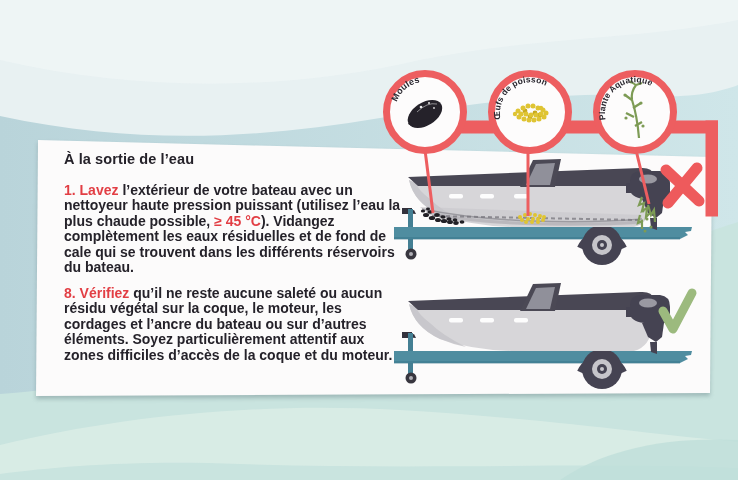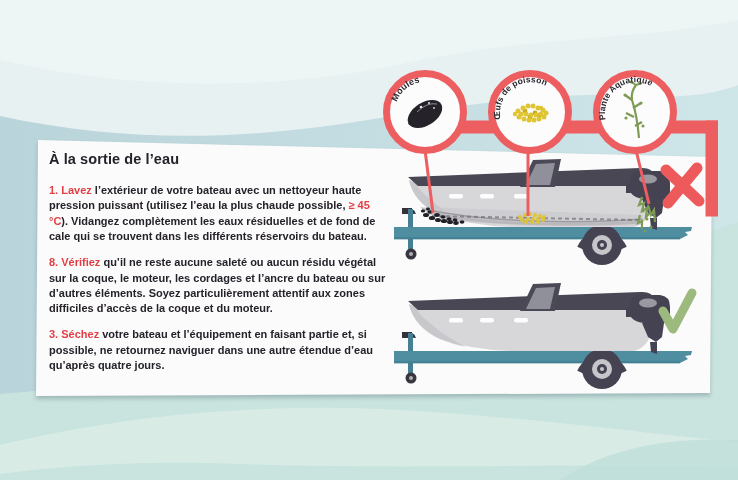--- a/index.html
+++ b/index.html
@@ -4,23 +4,23 @@
 <style>
   html,body{margin:0;padding:0;background:#dfe9ea;}
   .stage{position:relative;width:738px;height:480px;overflow:hidden;
          font-family:"Liberation Sans",sans-serif;background:#e8f1f2;}
   .stage svg{display:block;}
   .bg{position:absolute;left:0;top:0;z-index:0;}
   .card-wrap{position:absolute;left:36px;top:138px;width:678px;height:260px;z-index:1;
              filter:drop-shadow(0px 3px 2px rgba(105,130,135,.45));}
   .card{width:678px;height:260px;background:#fcfbfb;
         clip-path:polygon(2px 2px,676px 19px,674px 255px,0px 258px);}
-  .copy{position:absolute;left:49px;top:150px;width:338px;z-index:5;color:#25222a;font-weight:bold;}
+  .copy{position:absolute;left:64px;top:150px;width:338px;z-index:5;color:#25222a;font-weight:bold;}
   .copy h1{font-size:14.5px;line-height:18px;margin:0 0 15px 0;letter-spacing:.1px;}
-  .step{font-size:11px;line-height:15.4px;margin:0 0 10.5px 0;}
+  .step{font-size:14px;line-height:15.4px;margin:0 0 10.5px 0;}
   .lead{color:#e23e44;}
   .rd{color:#e23e44;}
   .boat{position:absolute;z-index:2;}
   .overlay{position:absolute;left:0;top:0;z-index:3;pointer-events:none;}
   .callout{position:absolute;z-index:4;width:96px;height:96px;}
   .c1{left:377px;top:64px;} .c2{left:482px;top:64px;} .c3{left:587px;top:64px;}
   .arc-label{font-size:9px;font-weight:bold;fill:#2b2830;letter-spacing:.2px;}
   .arc-label-sm{font-size:8.5px;font-weight:bold;fill:#2b2830;letter-spacing:.1px;}
 </style>
 </head>
@@ -47,21 +47,20 @@
 
   <div class="card-wrap">
     <div class="card"></div>
   </div>
 
   <div class="copy">
     <h1>À la sortie de l’eau</h1>
     <div>
         <p class="step"><span class="lead">1. Lavez </span><span>l’extérieur de votre bateau avec un nettoyeur haute pression puissant (utilisez l’eau la plus chaude possible, </span><span class="rd">≥ 45 °C</span><span>). Vidangez complètement les eaux résiduelles et de fond de cale qui se trouvent dans les différents réservoirs du bateau.</span></p>
         <p class="step"><span class="lead">8. Vérifiez </span><span>qu’il ne reste aucune saleté ou aucun résidu végétal sur la coque, le moteur, les cordages et l’ancre du bateau ou sur d’autres éléments. Soyez particulièrement attentif aux zones difficiles d’accès de la coque et du moteur.</span></p>
-        <p class="step"><span class="lead">3. Séchez </span><span>votre bateau et l’équipement en faisant partie et, si possible, ne retournez naviguer dans une autre étendue d’eau qu’après quatre jours.</span></p>
       </div>
   </div>
 
   <svg class="boat" style="left:392px;top:153px;" width="300" height="118" viewBox="0 0 300 118">
     <g>
       <path d="M12,60 l10,-3 l2,4 z" fill="#33313c"></path>
       <rect x="10" y="55" width="10" height="6" fill="#33313c"></rect>
       <rect x="16" y="56" width="5" height="46" fill="#447f93"></rect>
       <circle cx="19" cy="101" r="5.5" fill="#38363f"></circle>
         <circle cx="19" cy="101" r="2" fill="#b0afb6"></circle>

